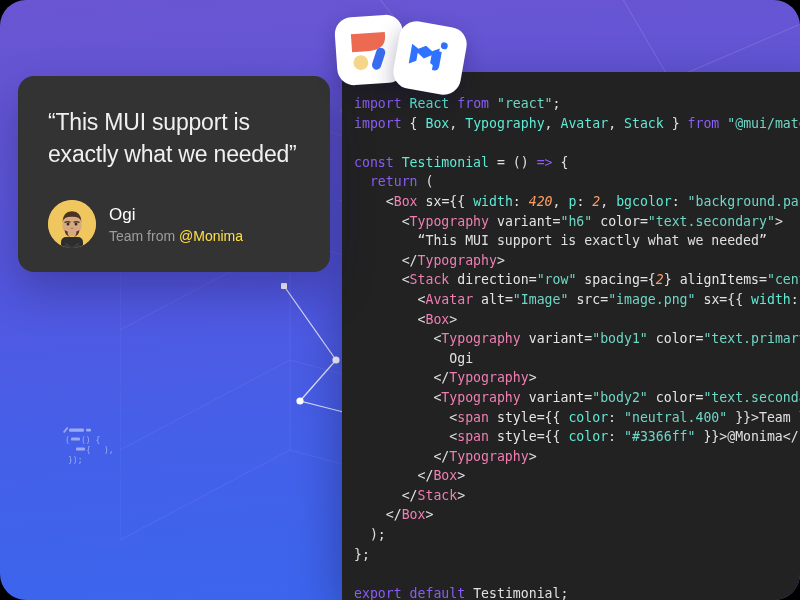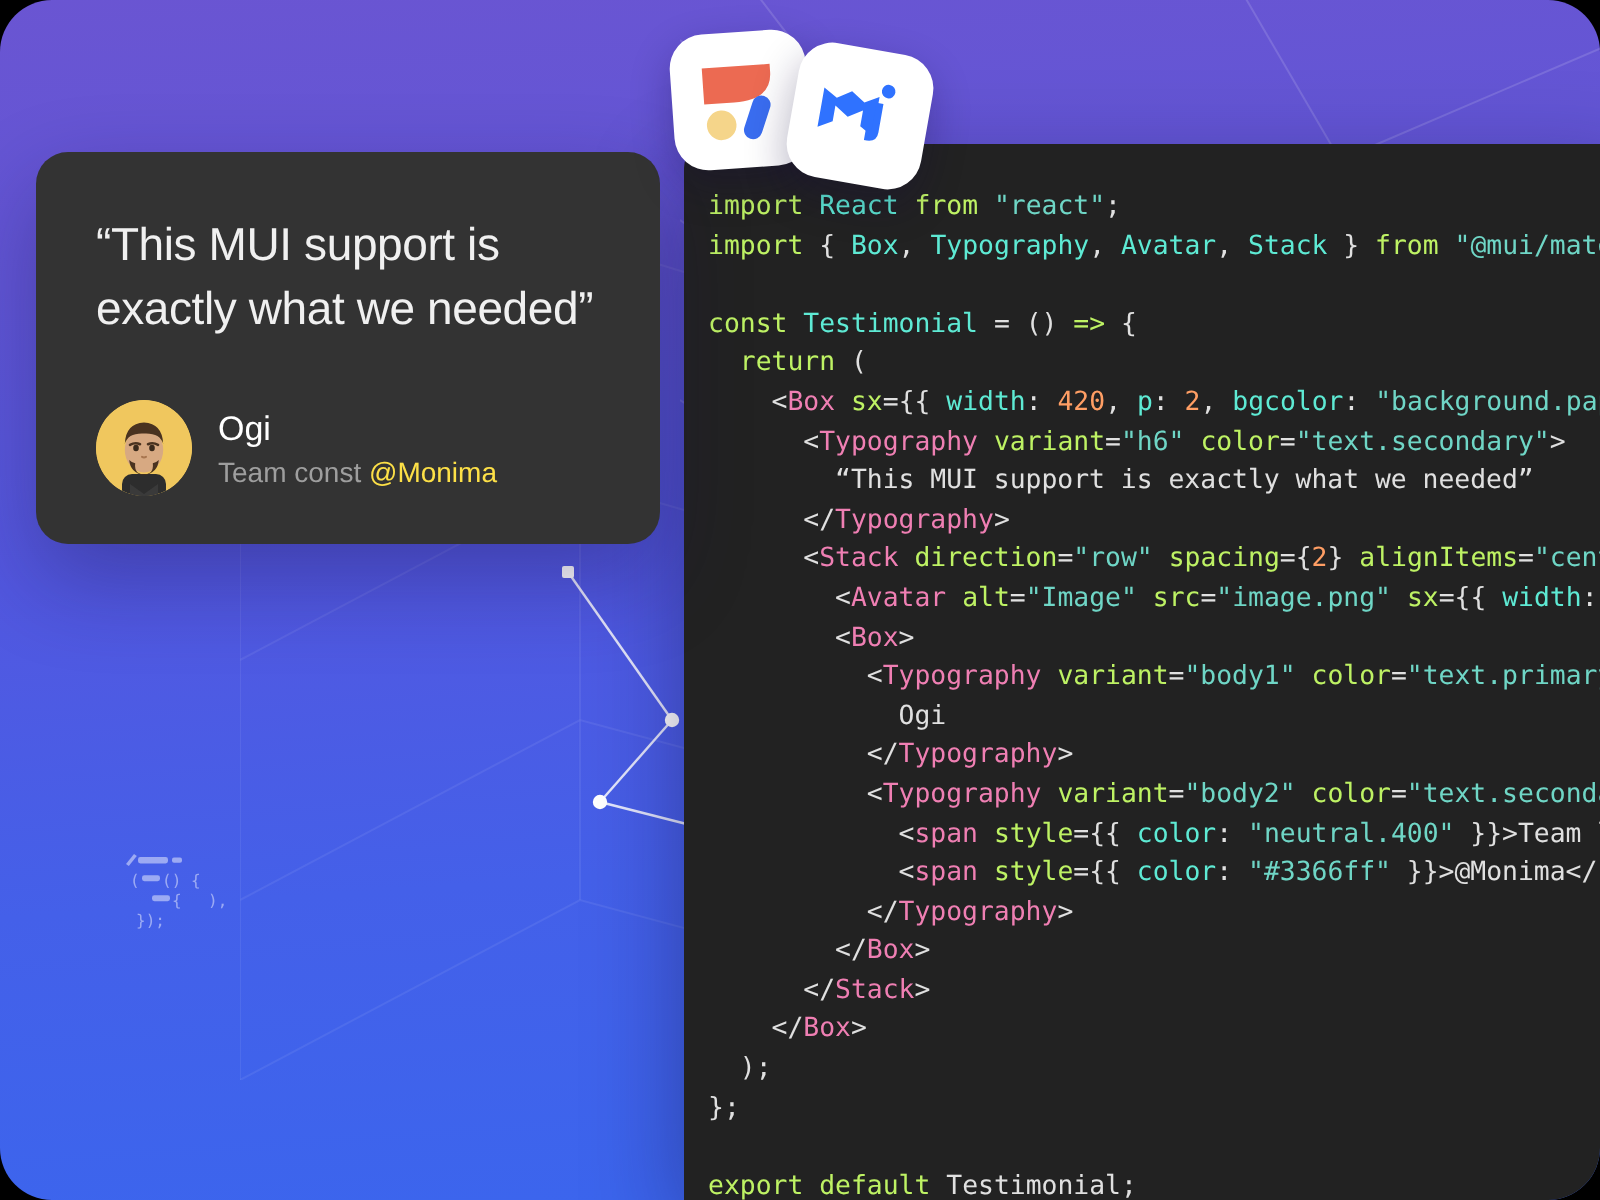--- a/index.html
+++ b/index.html
@@ -136,27 +136,27 @@
     padding: 22px 0 0 12px;
     font-family: "DejaVu Sans Mono", "Liberation Mono", monospace;
     font-size: 13.2px;
     line-height: 19.6px;
     white-space: pre;
     color: #d8d8d8;
   }
   .code-line { height: 19.6px; }
 
   
-  .t-kw   { color: #bef264; }
+  .t-kw   { color: #8b5cf6; }
   .t-id   { color: #5eead4; }
   .t-str  { color: #6fd6c6; }
   .t-tag  { color: #ef7fb3; }
-  .t-num  { color: #ff9e64; }
+  .t-num  { color: #ff9e64; font-style: italic; }
   .t-pl   { color: #e0e0e0; }
-  .t-attr { color: #bef264; }
+  .t-attr { color: #e5e5e5; }
 
   
   .logo-badges {
     position: absolute;
     left: 330px;
     top: 6px;
     width: 160px;
     height: 92px;
     pointer-events: none;
   }
@@ -268,21 +268,21 @@
             <ellipse cx="28" cy="24" rx="1.4" ry="1.6" fill="#3a2a1c"></ellipse>
             <path d="M17 22.4 q2.6 -1.4 5 -0.3" stroke="#4a3320" stroke-width="1.3" fill="none" stroke-linecap="round"></path>
             <path d="M26 22.1 q2.4 -1.1 5 0.3" stroke="#4a3320" stroke-width="1.3" fill="none" stroke-linecap="round"></path>
             <path d="M16.6 30 q1.4 1.4 3 1.6 q-0.4 3 1.2 4.6 q3.2 2.1 6.4 0 q1.6 -1.6 1.2 -4.6 q1.6 -0.2 3 -1.6 q-0.6 6.6 -7.4 7.6 q-6.8 -1 -7.4 -7.6 z" fill="#4a3320"></path>
             <path d="M23 28.4 q1 0.6 2 0" stroke="#a8764f" stroke-width="1" fill="none" stroke-linecap="round"></path>
           </g>
         </svg>
       </div>
       <div class="author-meta">
         <div class="author-name">Ogi</div>
-        <div class="author-role"><span>Team const </span><span class="author-handle">@Monima</span></div>
+        <div class="author-role"><span>Team from </span><span class="author-handle">@Monima</span></div>
       </div>
     </div>
   </div>
 
   <div class="logo-badges">
     <div class="logo-badge toolpad">
       <svg width="42" height="42" viewBox="0 0 42 42">
         <path d="M3 4 H37 V8 Q37 22 18 22 H3 Z" fill="#ec6a52"></path>
         <circle cx="11" cy="33" r="7.4" fill="#f5d58a"></circle>
         <rect x="24.5" y="19" width="9.2" height="22.5" rx="4.6" fill="#3a6df0" transform="rotate(22 29 30)"></rect>

